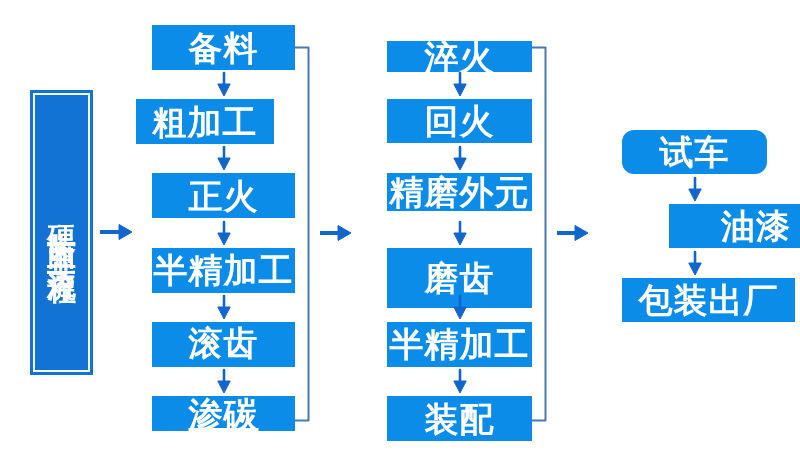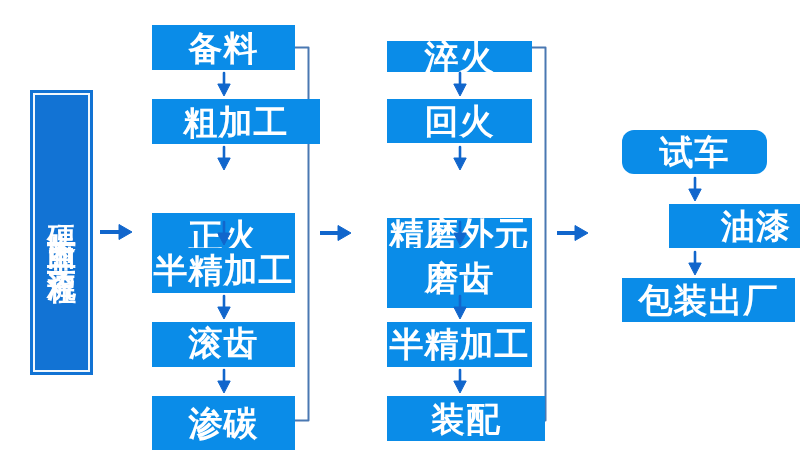--- a/index.html
+++ b/index.html
@@ -84,30 +84,30 @@
       <path d="M295 47.5 L308.5 47.5 L308.5 420.5 L295 420.5" fill="none" stroke="var(--bracket)" stroke-width="2" stroke-linejoin="round"></path>
       <path d="M532 47.5 L545.5 47.5 L545.5 420.5 L532 420.5" fill="none" stroke="var(--bracket)" stroke-width="2" stroke-linejoin="round"></path>
     </svg>
   <div class="title-box">
     <span class="title-text">硬齿面工艺流程</span>
   </div>
   <div id="columns">
       <div class="step-box" style="left: 152px; top: 25px; width: 143px; height: 45px;">
         <span>备料</span>
       </div>
-      <div class="step-box" style="left: 152px; top: 99.2px; width: 168px; height: 45px;">
+      <div class="step-box" style="left: 136px; top: 99.2px; width: 138px; height: 45px;">
         <span>粗加工</span>
       </div>
       <div class="down-arrow" style="left: 212.5px; top: 71.1px;">
         <svg width="22" height="27" viewBox="0 0 22 27">
           <path d="M11 2 L11 15" stroke="var(--arrow)" stroke-width="2.6" stroke-linecap="round" fill="none"></path>
           <path d="M4.8 13 L17.2 13 L11 25 Z" fill="var(--arrow)" stroke="var(--arrow)" stroke-width="1" stroke-linejoin="round"></path>
         </svg>
       </div>
-      <div class="step-box" style="left: 152px; top: 173.4px; width: 143px; height: 45px; margin-top: 40px;">
+      <div class="step-box" style="left: 152px; top: 173.4px; width: 143px; height: 45px;">
         <span>正火</span>
       </div>
       <div class="down-arrow" style="left: 212.5px; top: 145.3px;">
         <svg width="22" height="27" viewBox="0 0 22 27">
           <path d="M11 2 L11 15" stroke="var(--arrow)" stroke-width="2.6" stroke-linecap="round" fill="none"></path>
           <path d="M4.8 13 L17.2 13 L11 25 Z" fill="var(--arrow)" stroke="var(--arrow)" stroke-width="1" stroke-linejoin="round"></path>
         </svg>
       </div>
       <div class="step-box" style="left: 152px; top: 247.6px; width: 143px; height: 45px;">
         <span>半精加工</span>
@@ -120,42 +120,42 @@
       </div>
       <div class="step-box" style="left: 152px; top: 321.8px; width: 143px; height: 45px; font-family: Liberation Serif, serif;">
         <span>滚齿</span>
       </div>
       <div class="down-arrow" style="left: 212.5px; top: 293.7px;">
         <svg width="22" height="27" viewBox="0 0 22 27">
           <path d="M11 2 L11 15" stroke="var(--arrow)" stroke-width="2.6" stroke-linecap="round" fill="none"></path>
           <path d="M4.8 13 L17.2 13 L11 25 Z" fill="var(--arrow)" stroke="var(--arrow)" stroke-width="1" stroke-linejoin="round"></path>
         </svg>
       </div>
-      <div class="step-box" style="left: 152px; top: 396px; width: 143px; height: 54px;">
+      <div class="step-box" style="left: 152px; top: 396px; width: 143px; height: 35px; text-decoration: underline;">
         <span>渗碳</span>
       </div>
       <div class="down-arrow" style="left: 212.5px; top: 367.9px;">
         <svg width="22" height="27" viewBox="0 0 22 27">
           <path d="M11 2 L11 15" stroke="var(--arrow)" stroke-width="2.6" stroke-linecap="round" fill="none"></path>
           <path d="M4.8 13 L17.2 13 L11 25 Z" fill="var(--arrow)" stroke="var(--arrow)" stroke-width="1" stroke-linejoin="round"></path>
         </svg>
       </div>
       <div class="step-box" style="left: 387px; top: 25px; width: 145px; height: 31px; margin-top: 16px;">
         <span>淬火</span>
       </div>
       <div class="step-box" style="left: 387px; top: 99.2px; width: 145px; height: 44px;">
         <span>回火</span>
       </div>
       <div class="down-arrow" style="left: 448.5px; top: 71.1px;">
         <svg width="22" height="27" viewBox="0 0 22 27">
           <path d="M11 2 L11 15" stroke="var(--arrow)" stroke-width="2.6" stroke-linecap="round" fill="none"></path>
           <path d="M4.8 13 L17.2 13 L11 25 Z" fill="var(--arrow)" stroke="var(--arrow)" stroke-width="1" stroke-linejoin="round"></path>
         </svg>
       </div>
-      <div class="step-box" style="left: 387px; top: 173.4px; width: 145px; height: 31px; margin-top: 45px;">
+      <div class="step-box" style="left: 387px; top: 173.4px; width: 145px; height: 38px;">
         <span>精磨外元</span>
       </div>
       <div class="down-arrow" style="left: 448.5px; top: 145.3px;">
         <svg width="22" height="27" viewBox="0 0 22 27">
           <path d="M11 2 L11 15" stroke="var(--arrow)" stroke-width="2.6" stroke-linecap="round" fill="none"></path>
           <path d="M4.8 13 L17.2 13 L11 25 Z" fill="var(--arrow)" stroke="var(--arrow)" stroke-width="1" stroke-linejoin="round"></path>
         </svg>
       </div>
       <div class="step-box" style="left: 387px; top: 247.6px; width: 145px; height: 60px;">
         <span>磨齿</span>
@@ -168,21 +168,21 @@
       </div>
       <div class="step-box" style="left: 387px; top: 321.8px; width: 145px; height: 45px;">
         <span>半精加工</span>
       </div>
       <div class="down-arrow" style="left: 448.5px; top: 293.7px;">
         <svg width="22" height="27" viewBox="0 0 22 27">
           <path d="M11 2 L11 15" stroke="var(--arrow)" stroke-width="2.6" stroke-linecap="round" fill="none"></path>
           <path d="M4.8 13 L17.2 13 L11 25 Z" fill="var(--arrow)" stroke="var(--arrow)" stroke-width="1" stroke-linejoin="round"></path>
         </svg>
       </div>
-      <div class="step-box" style="left: 387px; top: 396px; width: 158px; height: 45px;">
+      <div class="step-box" style="left: 387px; top: 396px; width: 145px; height: 45px;">
         <span>装配</span>
       </div>
       <div class="down-arrow" style="left: 448.5px; top: 367.9px;">
         <svg width="22" height="27" viewBox="0 0 22 27">
           <path d="M11 2 L11 15" stroke="var(--arrow)" stroke-width="2.6" stroke-linecap="round" fill="none"></path>
           <path d="M4.8 13 L17.2 13 L11 25 Z" fill="var(--arrow)" stroke="var(--arrow)" stroke-width="1" stroke-linejoin="round"></path>
         </svg>
       </div>
       <div class="step-box" style="left: 622px; top: 130px; width: 145px; height: 44px; border-radius: 12px;">
         <span>试车</span>

